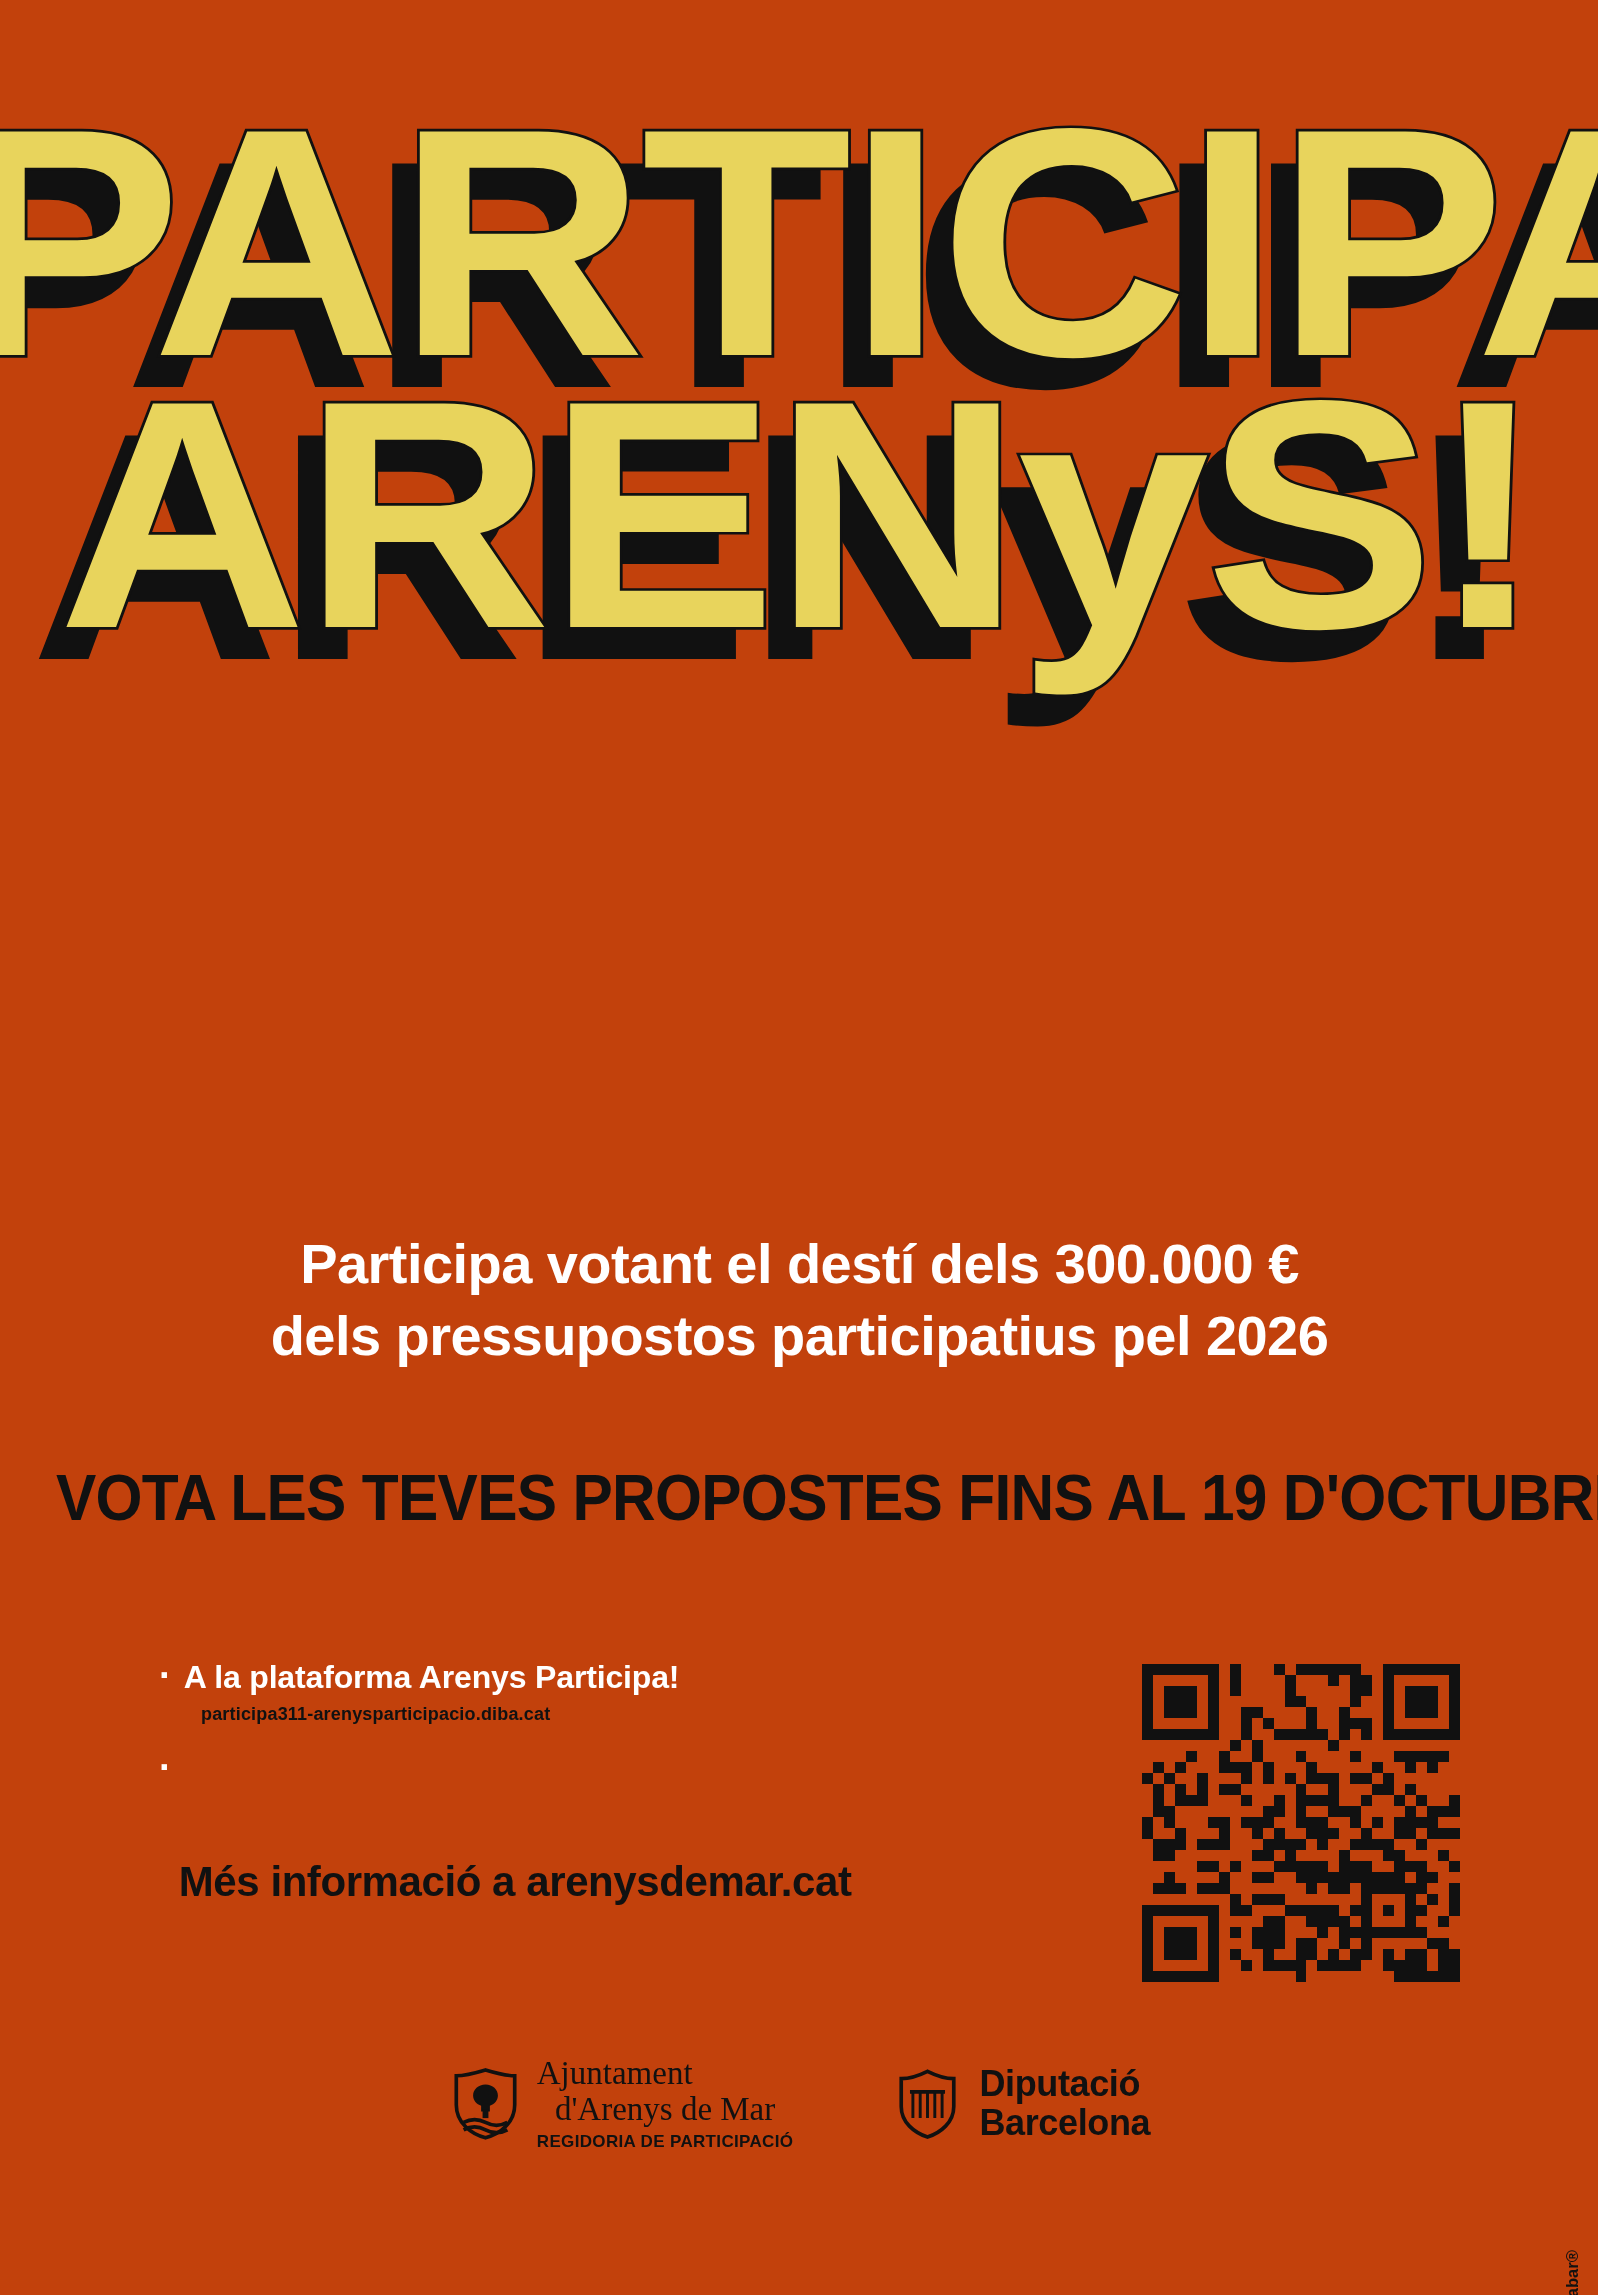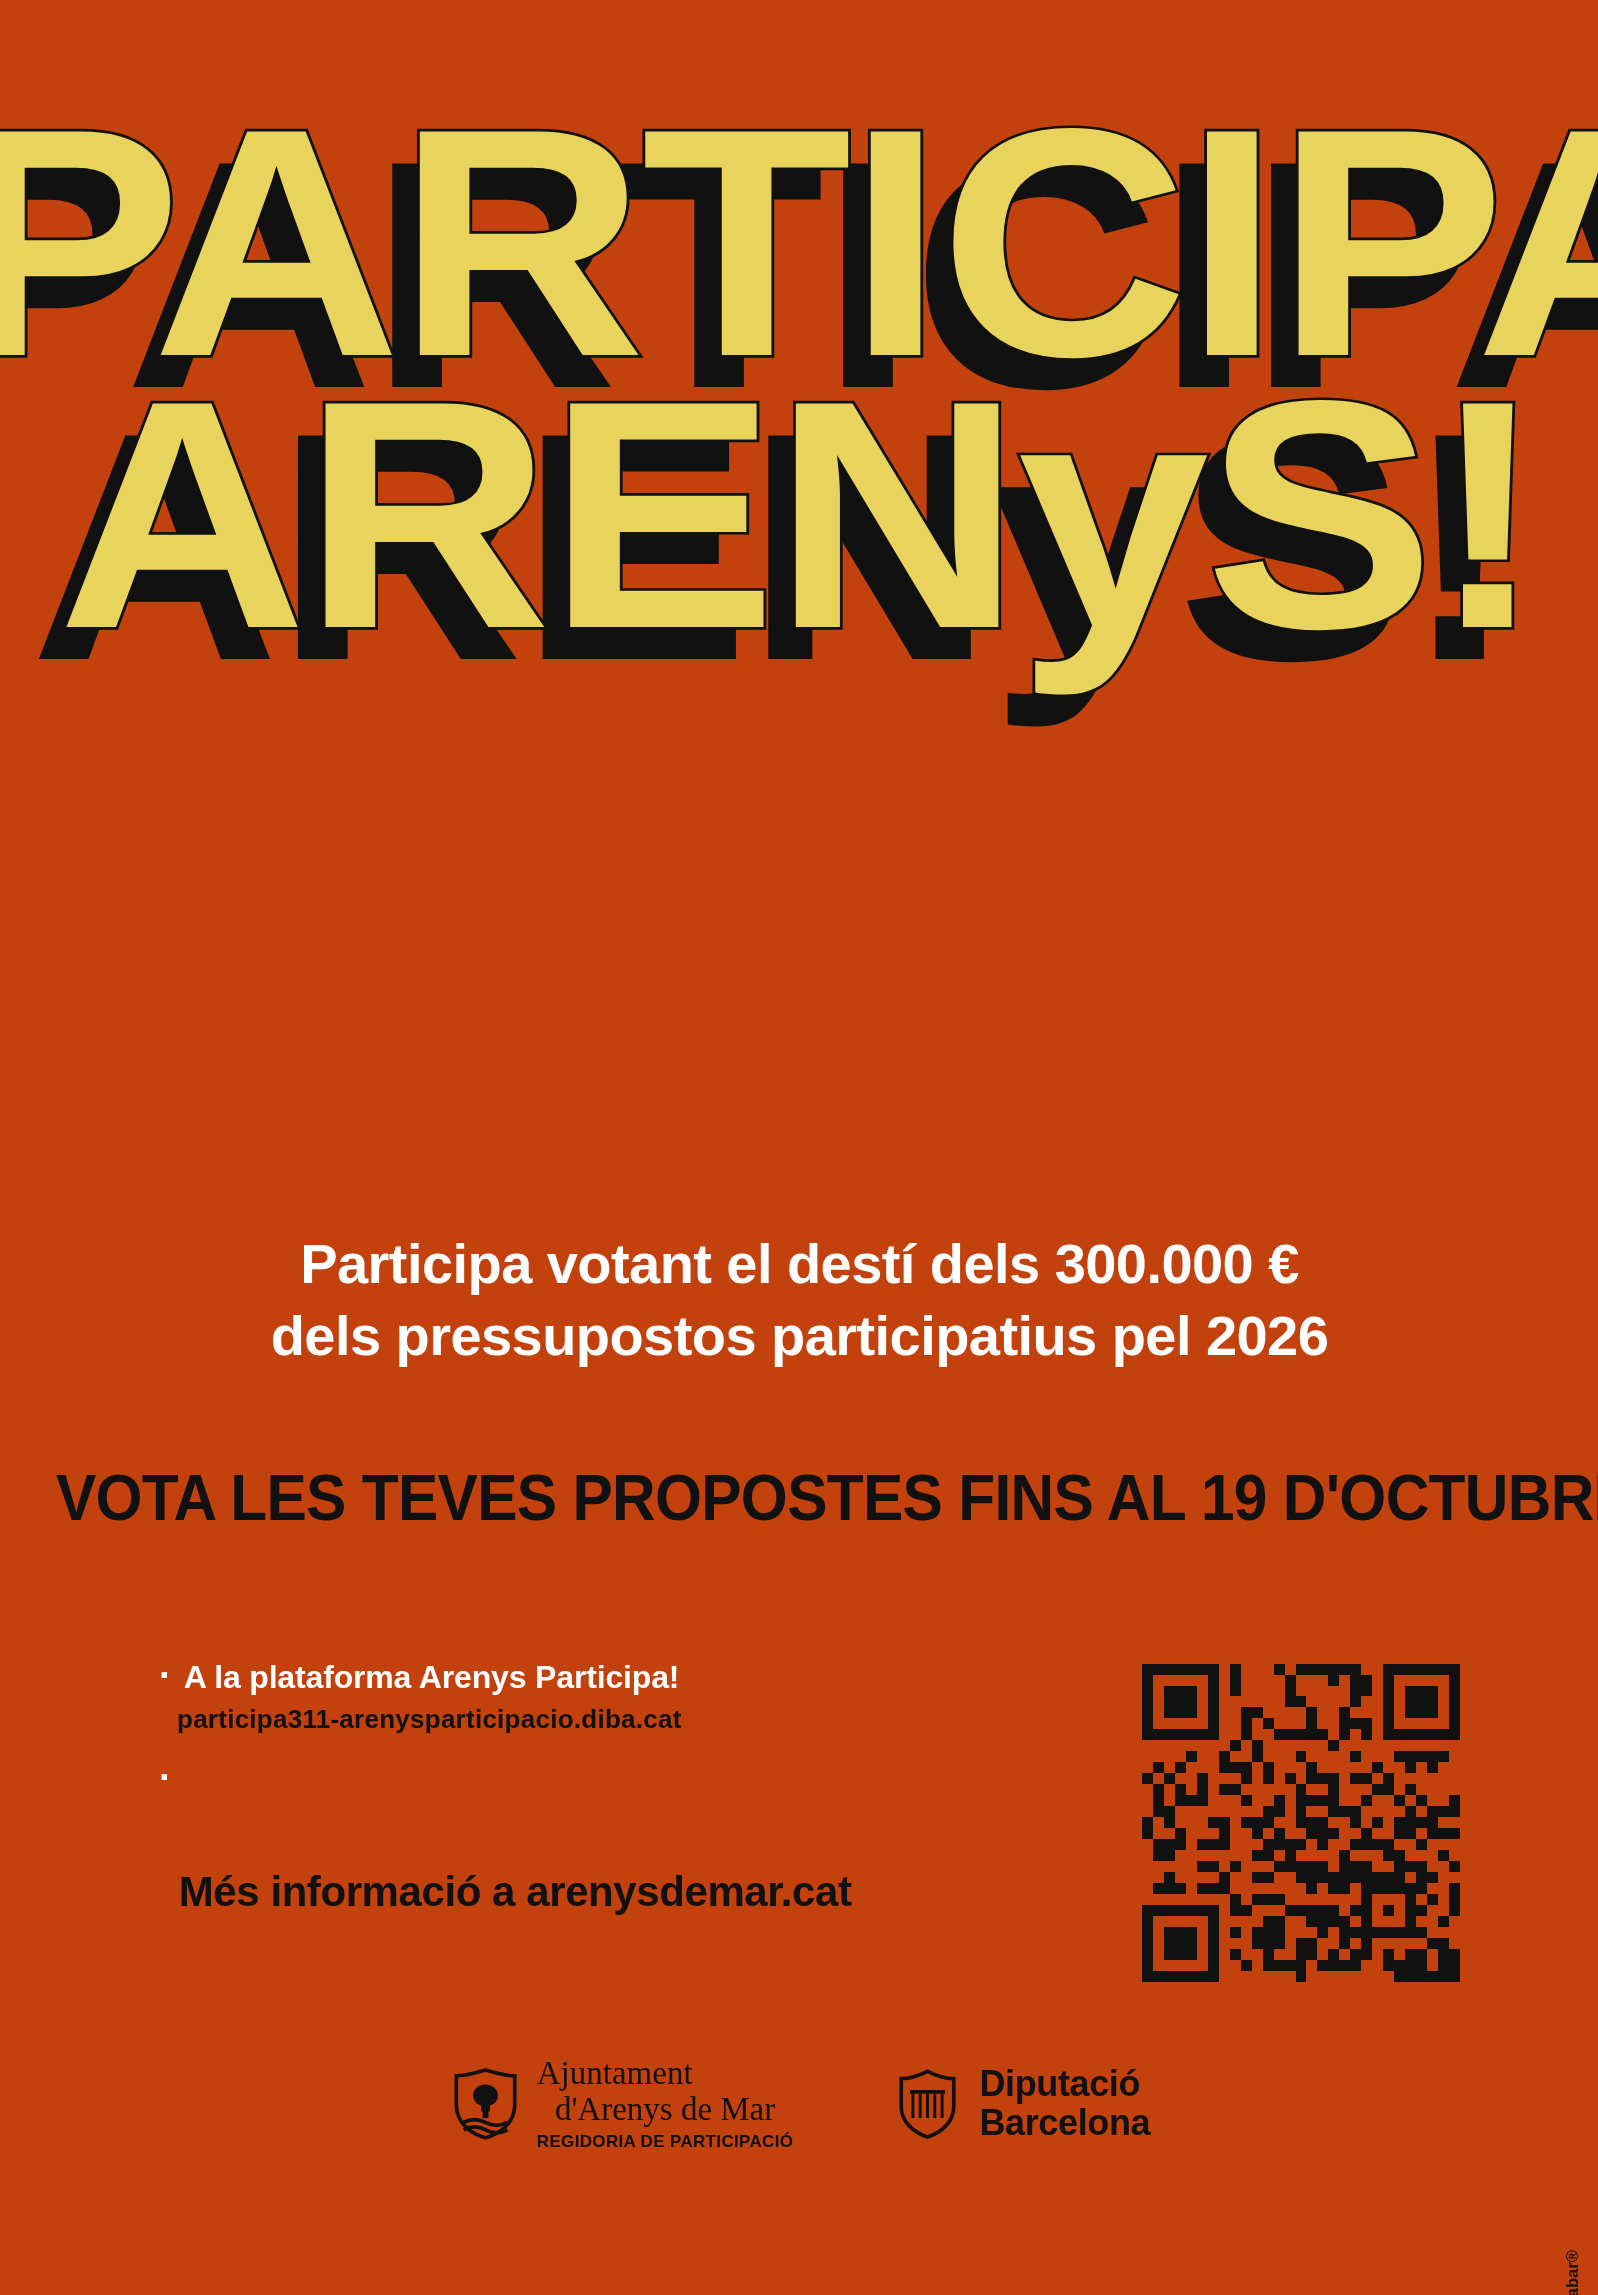--- a/index.html
+++ b/index.html
@@ -129,25 +129,25 @@
     line-height: 1;
   }
   .bullet .btext {
     color: #ffffff;
     font-size: 32px;
     font-weight: bold;
     letter-spacing: -0.005em;
   }
 
   .url {
-    margin: 3px 0 23px 18px;
+    margin: 3px 0 23px 42px;
     color: #111111;
     font-family: "Liberation Sans Narrow", "Liberation Sans", sans-serif;
     font-weight: bold;
-    font-size: 26px;
+    font-size: 18px;
     letter-spacing: 0.01em;
   }
 
   .bullet2 { margin-top: 16.6px; }
 
   .moreinfo {
     margin-top: 72px;
     margin-left: 19.7px;
     color: #111111;
     font-size: 42px;

